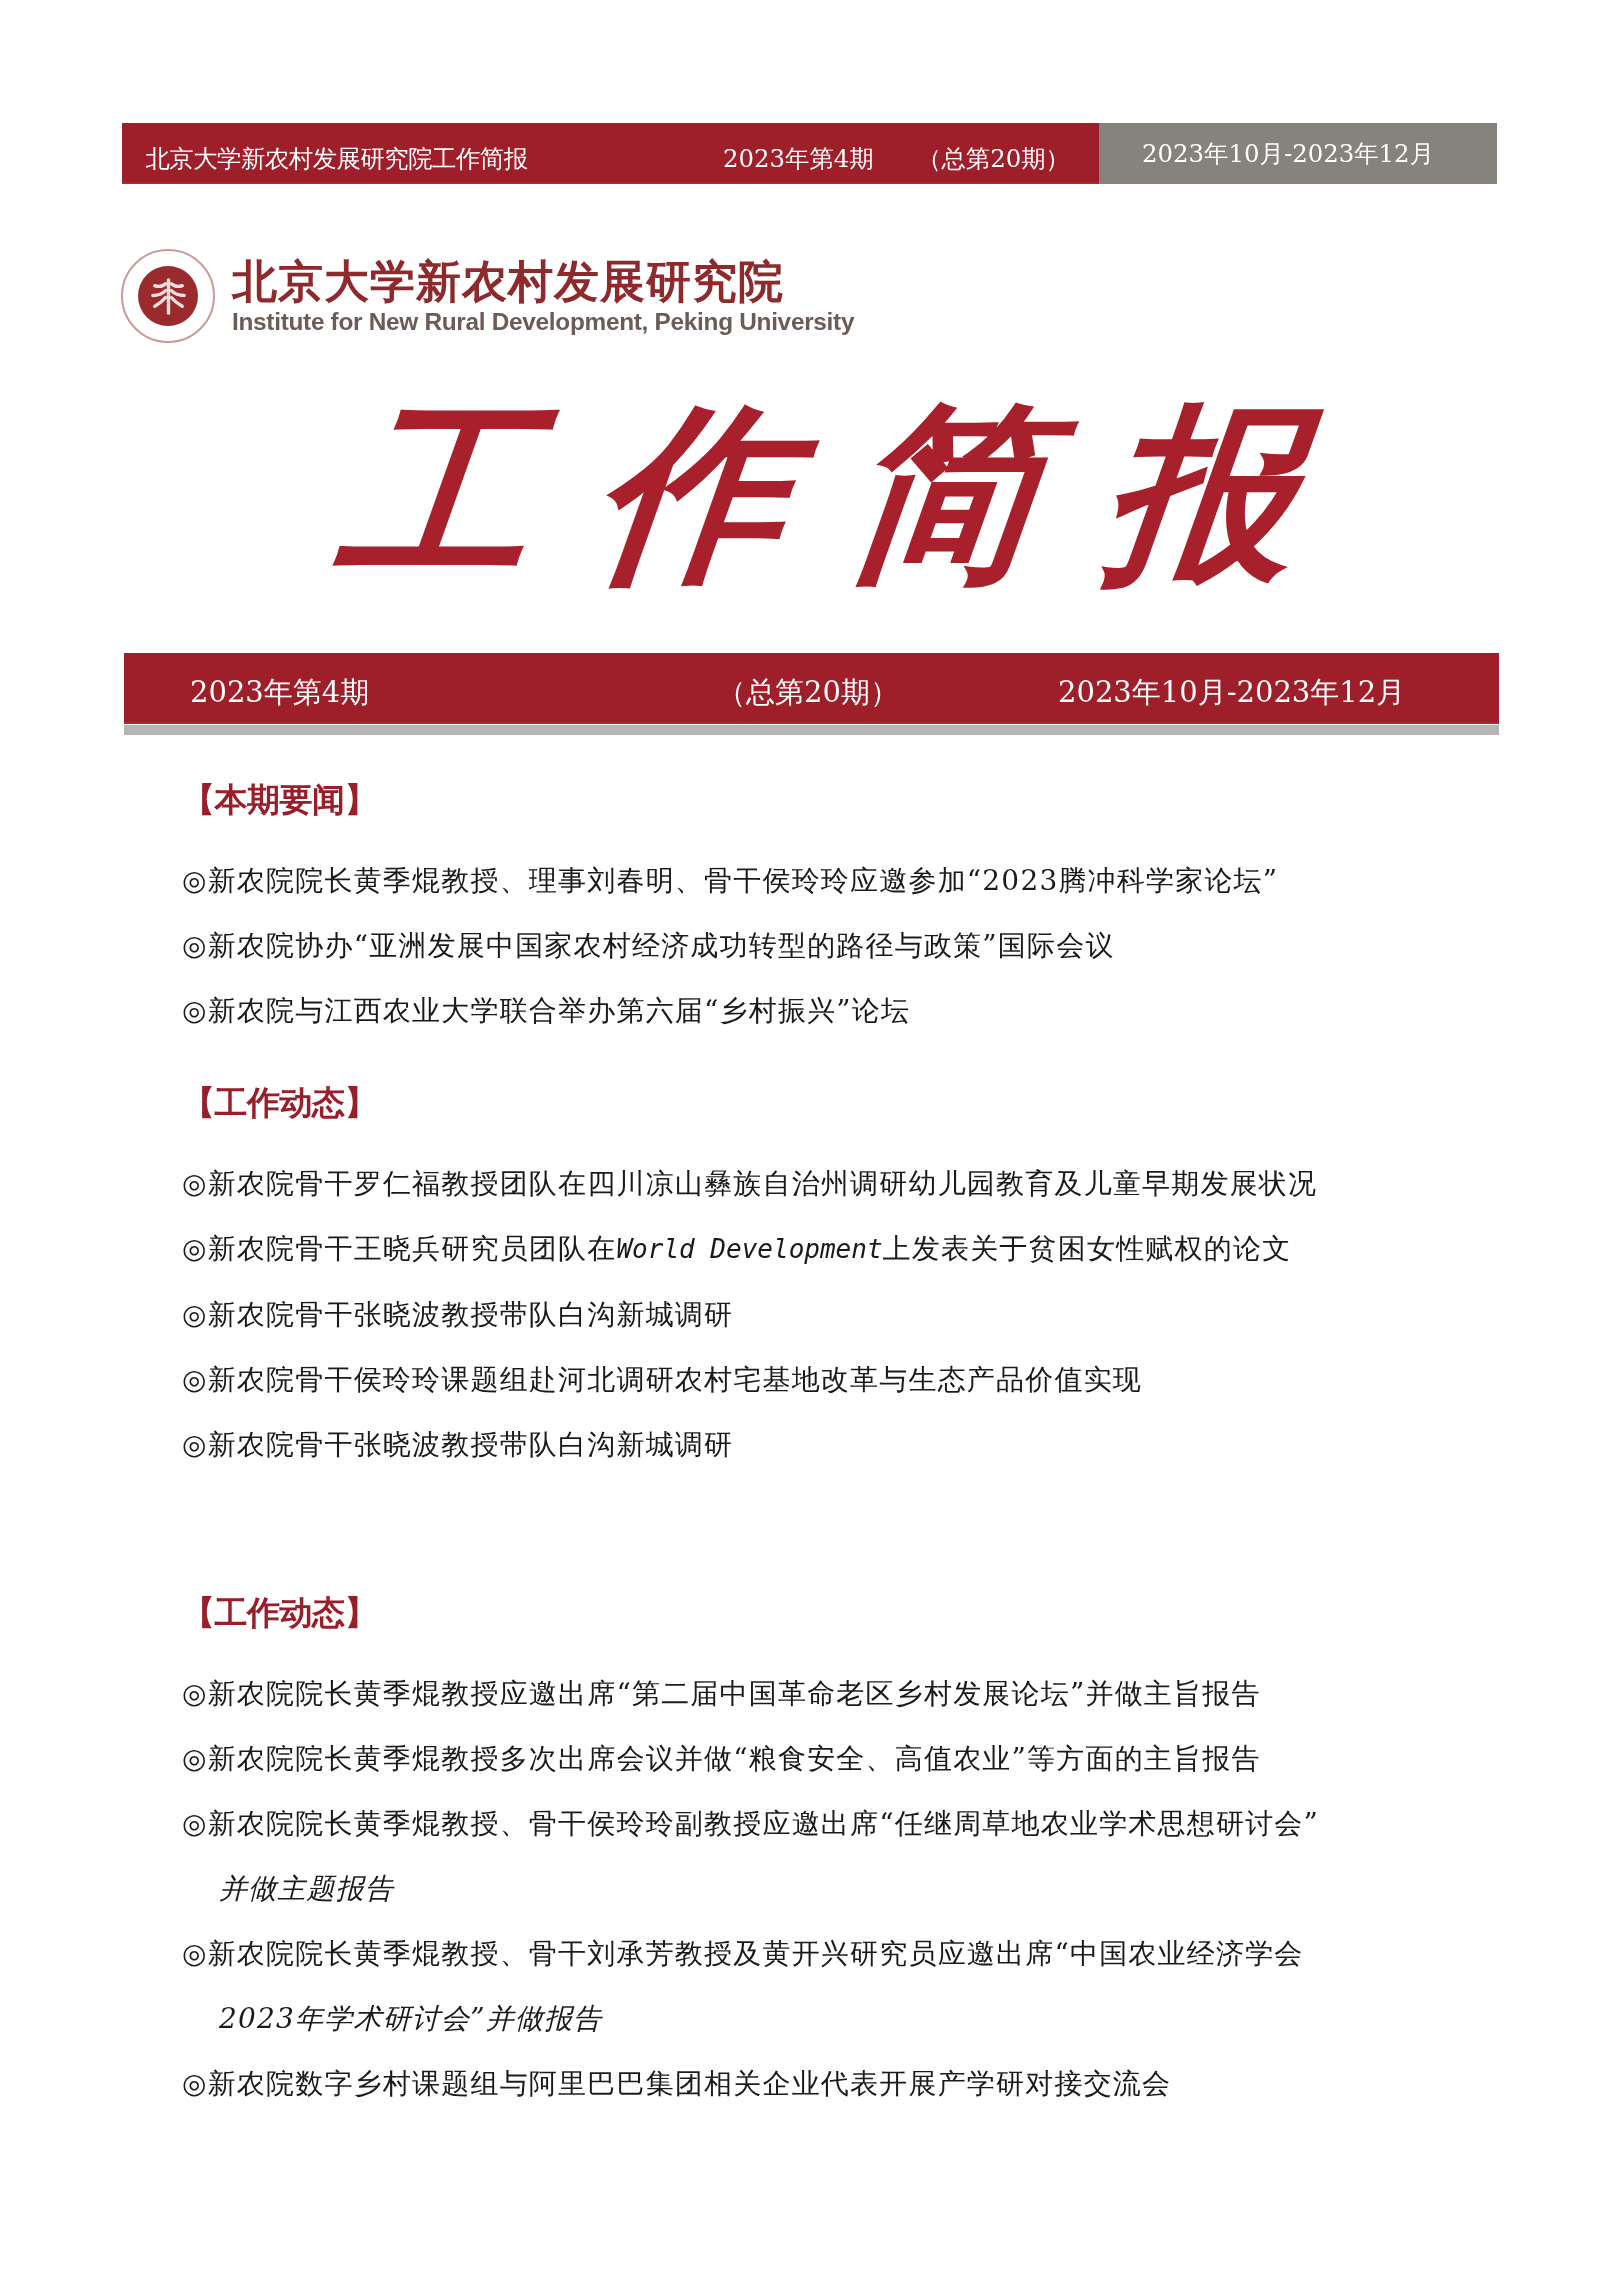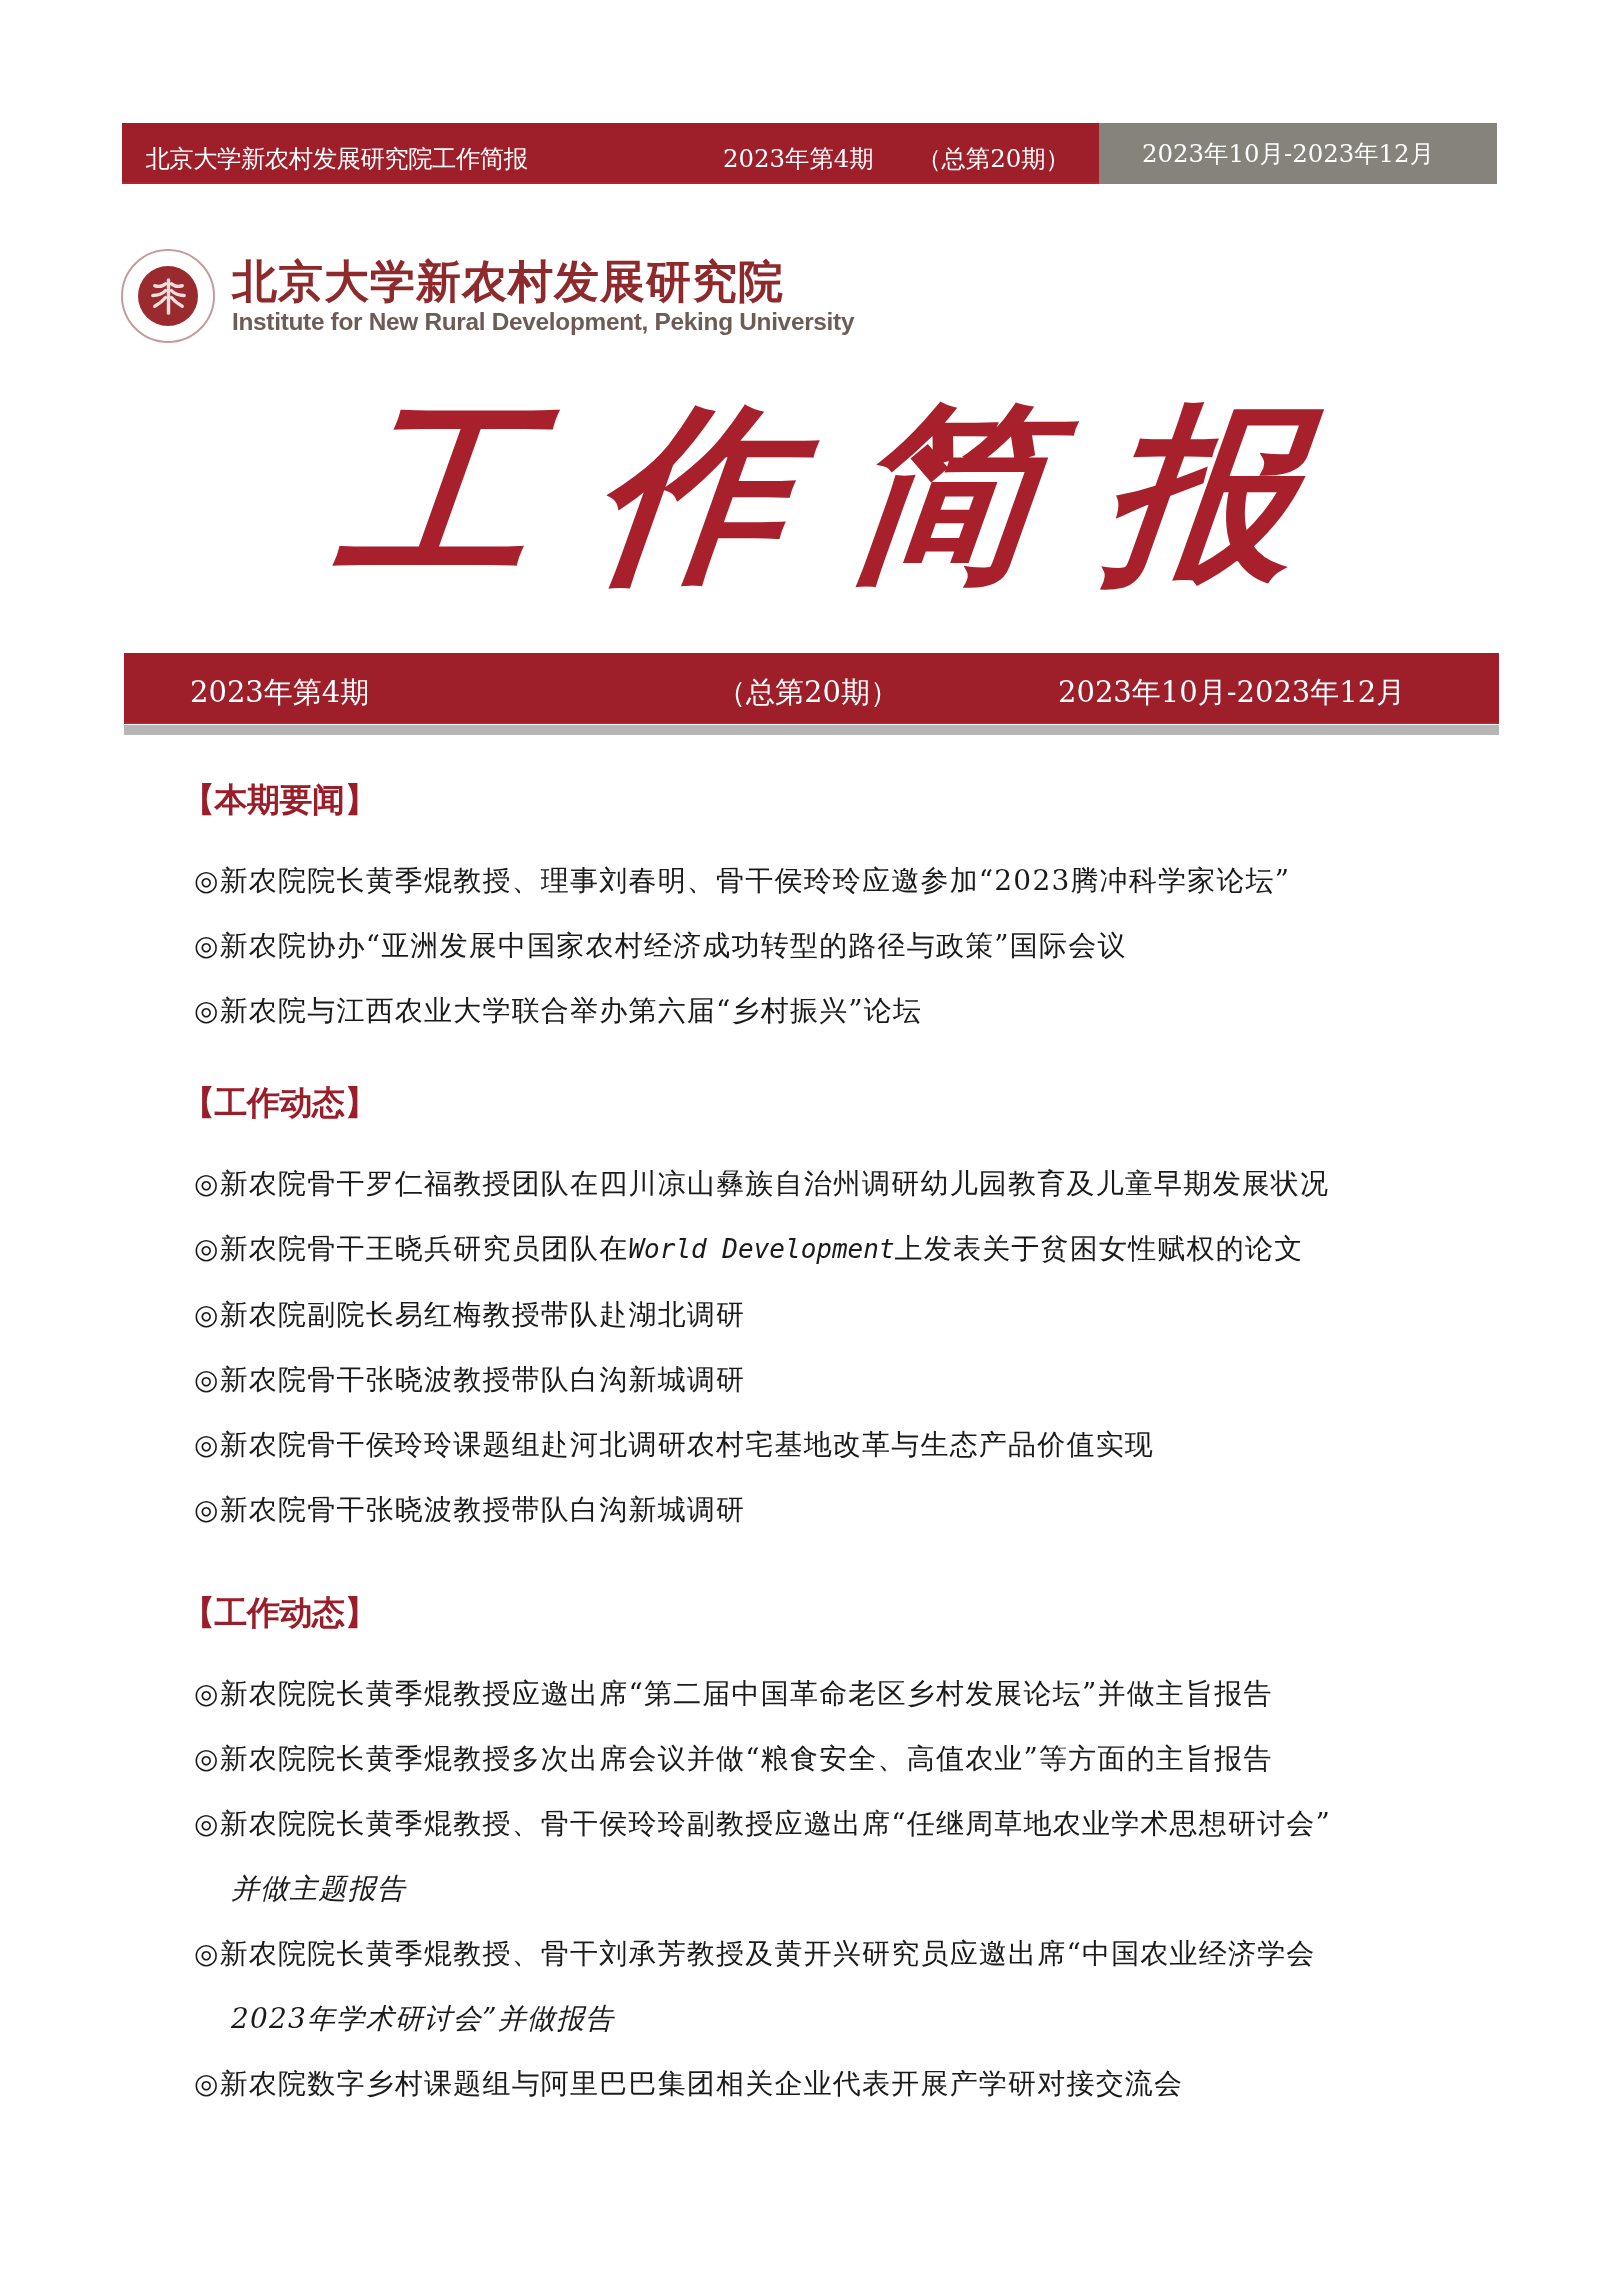--- a/index.html
+++ b/index.html
@@ -66,21 +66,21 @@
   .issuebar .b1 { left: 66px; }
   .issuebar .b2 { left: 593px; }
   .issuebar .b3 { left: 934px; }
 
   
   .section { position: absolute; left: 182px; width: 1365px; }
   .section h2 {
     margin: 0; font-family: "DejaVu Sans", "Liberation Sans", sans-serif; font-weight: bold;
     font-size: 33px; color: #9a1e2a; line-height: 39px; letter-spacing: -0.5px;
   }
-  .items { margin-top: 29px; margin-left: 12px; }
+  .items { margin-top: 29px; }
   .item {
     font-family: "DejaVu Serif", "Liberation Serif", serif; font-size: 28px; color: #1a1a1a;
     line-height: 65px; white-space: nowrap; letter-spacing: 1.2px;
   }
   .item .mark { display: inline-block; }
   .item .cont { display: block; padding-left: 37px; font-style: italic; }
   .item em { font-family: "DejaVu Sans Mono", "Liberation Mono", monospace; font-style: italic; font-size: 26px; letter-spacing: 0; }
   #s1 { top: 780px; }
   #s2 { top: 1083px; }
   #s3 { top: 1593px; }
@@ -142,21 +142,20 @@
     <div class="item"><span class="mark">◎</span><span>新农院协办“亚洲发展中国家农村经济成功转型的路径与政策”国际会议</span></div>
     <div class="item"><span class="mark">◎</span><span>新农院与江西农业大学联合举办第六届“乡村振兴”论坛</span></div>
   </div>
 </div>
 
 <div class="section" id="s2">
   <h2>【工作动态】</h2>
   <div class="items">
     <div class="item"><span class="mark">◎</span><span>新农院骨干罗仁福教授团队在四川凉山彝族自治州调研幼儿园教育及儿童早期发展状况</span></div>
     <div class="item"><span class="mark">◎</span><span>新农院骨干王晓兵研究员团队在</span><em>World Development</em><span>上发表关于贫困女性赋权的论文</span></div>
-    <div class="item"><span class="mark">◎</span><span>新农院副院长易红梅教授带队赴湖北调研</span></div>
     <div class="item"><span class="mark">◎</span><span>新农院骨干张晓波教授带队白沟新城调研</span></div>
     <div class="item"><span class="mark">◎</span><span>新农院骨干侯玲玲课题组赴河北调研农村宅基地改革与生态产品价值实现</span></div>
     <div class="item"><span class="mark">◎</span><span>新农院骨干张晓波教授带队白沟新城调研</span></div>
   </div>
 </div>
 
 <div class="section" id="s3">
   <h2>【工作动态】</h2>
   <div class="items">
     <div class="item"><span class="mark">◎</span><span>新农院院长黄季焜教授应邀出席“第二届中国革命老区乡村发展论坛”并做主旨报告</span></div>

